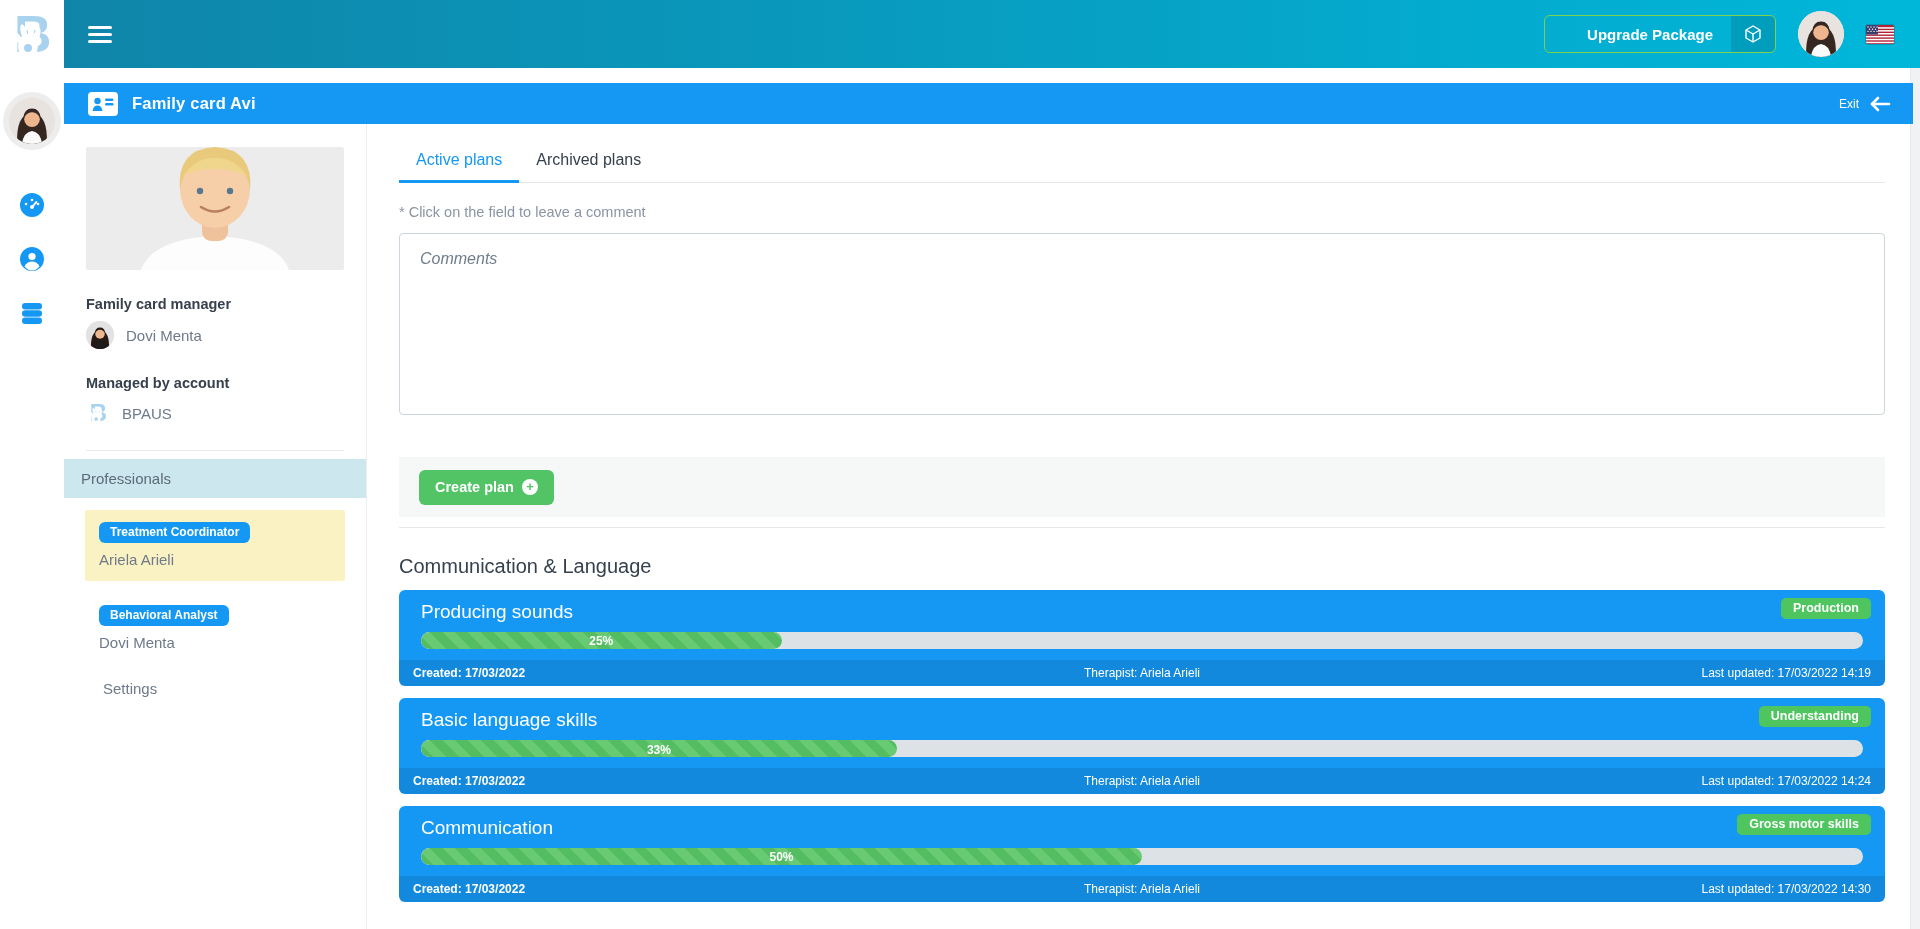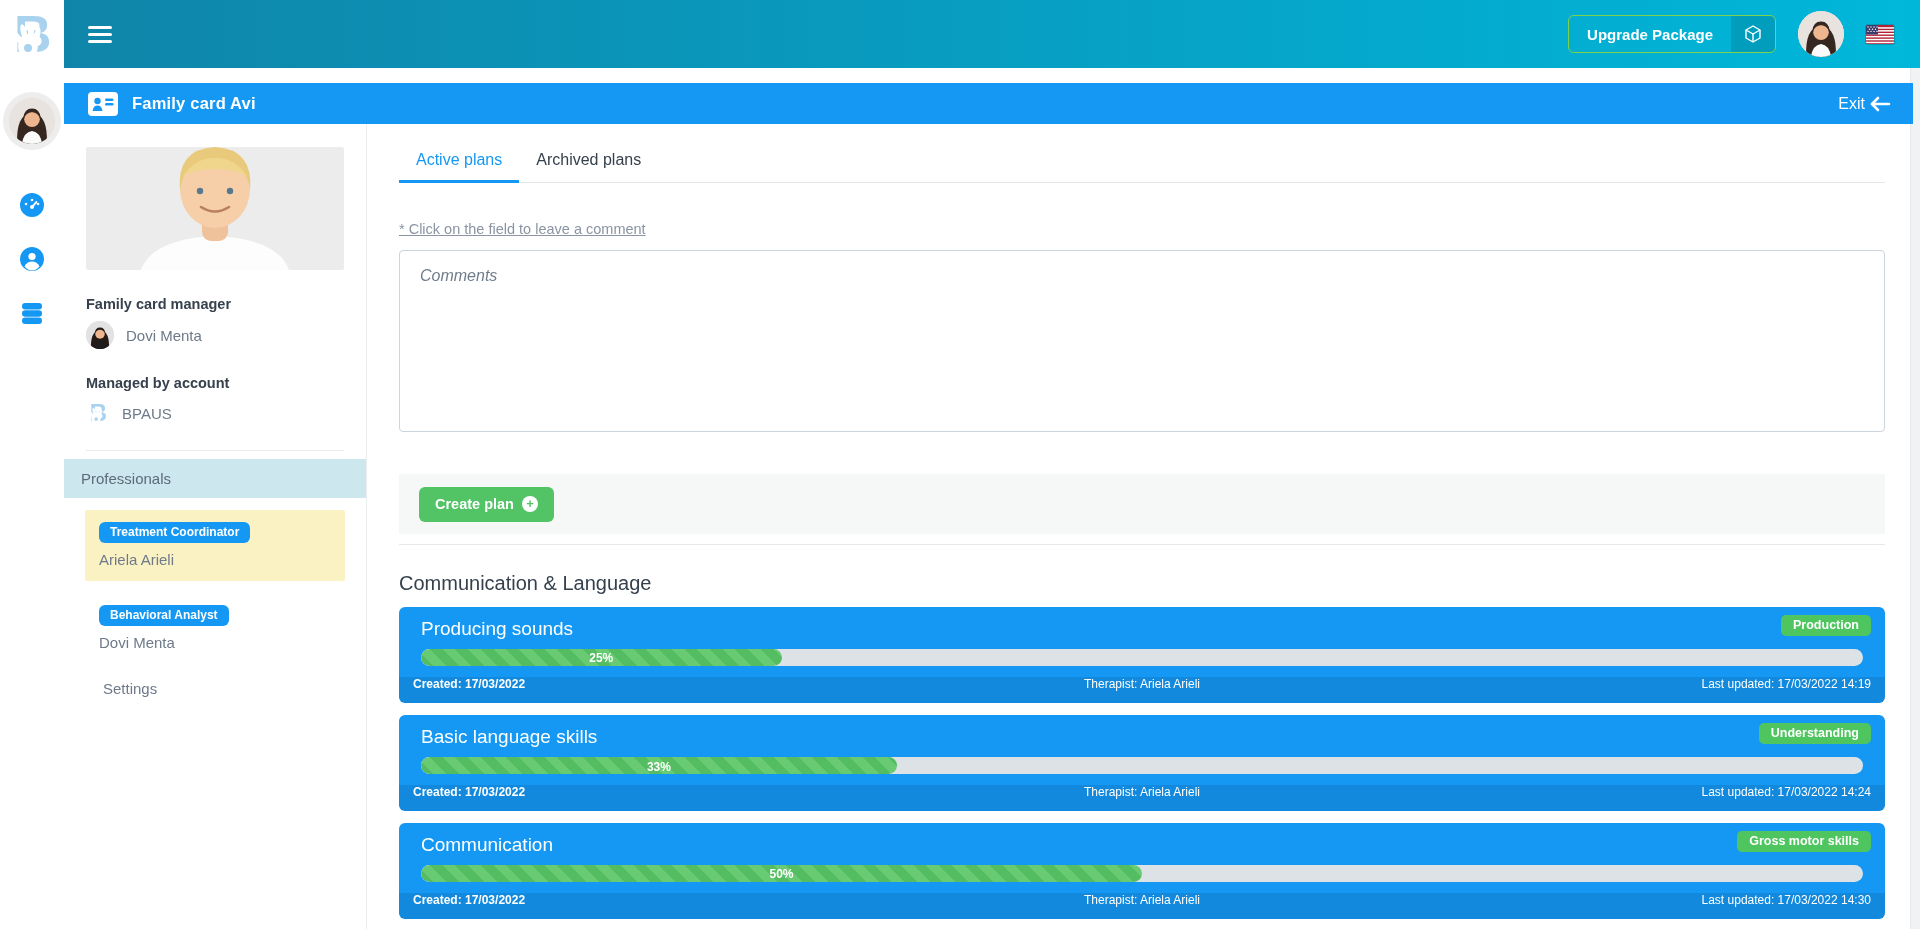--- a/index.html
+++ b/index.html
@@ -19,21 +19,21 @@
   html,body{width:1920px;height:929px;overflow:hidden;background:#fff;}
   .app{position:relative;width:1920px;height:929px;background:#fff;}
 
   
   .topbar{position:absolute;left:64px;top:0;right:0;height:68px;
     background:linear-gradient(90deg,var(--cyan-l),var(--cyan-r));
     display:flex;align-items:center;justify-content:space-between;padding:0 26px 0 24px;z-index:4;}
   .hamburger{width:24px;cursor:pointer;}
   .hamburger span{display:block;height:3px;background:#fff;border-radius:2px;margin:4px 0;}
   .topbar-right{display:flex;align-items:center;gap:22px;}
-  .upgrade-btn{display:flex;align-items:stretch;border:1px solid #7ed24c;border-radius:6px;overflow:hidden;cursor:pointer;height:38px;}
+  .upgrade-btn{display:flex;align-items:stretch;border:1px solid #7ed24c;border-radius:6px;overflow:hidden;cursor:pointer;height:38px;padding-left:24px;}
   .upgrade-btn .label{color:#fff;font-size:15px;font-weight:bold;padding:0 18px;display:flex;align-items:center;}
   .upgrade-btn .icon-seg{background:rgba(0,60,80,.18);width:44px;display:flex;align-items:center;justify-content:center;}
   .avatar-circle{width:46px;height:46px;border-radius:50%;overflow:hidden;background:#e8e3df;cursor:pointer;flex:none;}
   .avatar-circle svg{width:100%;height:100%;display:block;}
   .flag{width:28px;height:19px;border-radius:2px;overflow:hidden;cursor:pointer;box-shadow:0 0 0 1px rgba(0,0,0,.15);}
 
   
   .rail{position:absolute;left:0;top:0;width:64px;height:100%;background:#fff;z-index:6;
     display:flex;flex-direction:column;align-items:center;}
   .rail-logo{width:52px;height:54px;margin-top:8px;position:relative;cursor:pointer;}
@@ -41,21 +41,21 @@
   .rail-avatar{width:46px;height:46px;border-radius:50%;overflow:hidden;background:#e8e3df;cursor:pointer;}
   .rail-avatar svg{width:100%;height:100%;display:block;}
   .rail-icons{margin-top:42px;display:flex;flex-direction:column;gap:28px;align-items:center;}
   .rail-icons .ric{width:26px;height:26px;cursor:pointer;}
 
   
   .page-header{position:absolute;left:64px;top:83px;right:7px;height:41px;background:var(--blue);
     display:flex;align-items:center;justify-content:space-between;padding:0 22px 0 24px;z-index:3;}
   .ph-left{display:flex;align-items:center;gap:14px;}
   .ph-title{color:#fff;font-size:16.5px;font-weight:bold;letter-spacing:.2px;}
-  .ph-exit{display:flex;align-items:center;gap:4px;color:#fff;font-size:16px;cursor:pointer;}
+  .ph-exit{display:flex;align-items:center;gap:10px;color:#fff;font-size:12px;cursor:pointer;}
 
   
   .left-panel{position:absolute;left:64px;top:124px;width:303px;bottom:0;background:#fff;border-right:1px solid #ebedef;overflow:hidden;}
   .child-photo{margin:23px 22px 0;width:258px;height:123px;border-radius:2px;overflow:hidden;}
   .panel-pad{padding:0 22px;}
   .mini-label{margin-top:26px;font-size:14.5px;font-weight:bold;color:var(--text-dark);}
   .mini-row{margin-top:9px;display:flex;align-items:center;gap:12px;}
   .mini-avatar{width:28px;height:28px;border-radius:50%;overflow:hidden;background:#eceae8;flex:none;}
   .mini-avatar svg{width:100%;height:100%;display:block;}
   .mini-name{font-size:15px;color:var(--text-gray);}
@@ -71,41 +71,41 @@
   .role-badge{display:inline-block;background:var(--blue);color:#fff;font-size:12px;font-weight:bold;padding:3px 11px 4px;border-radius:6px;}
   .prof-name{margin-top:8px;font-size:15px;color:var(--text-gray);}
   .settings-item{padding:16px 0 16px 39px;font-size:15px;color:var(--text-gray);cursor:pointer;}
 
   
   .main{position:absolute;left:367px;top:124px;right:15px;bottom:0;padding:0 20px 16px 32px;overflow:hidden;background:#fff;}
   .tabs{margin-top:17px;display:flex;border-bottom:1px solid var(--border);}
   .tab{position:relative;padding:10px 17px 13px;font-size:16px;color:var(--text-dark);cursor:pointer;}
   .tab.active{color:var(--blue);}
   .tab.active::after{content:"";position:absolute;left:0;right:0;bottom:-1px;height:3px;background:var(--blue);}
-  .hint{margin-top:38px;font-size:14.5px;color:var(--text-light);text-decoration:underline;}
+  .hint{margin-top:21px;font-size:14.5px;color:var(--text-light);}
   .comments-box{margin-top:13px;width:100%;height:182px;border:1px solid #ccd4dd;border-radius:4px;resize:none;
     padding:16px 20px;font-size:16px;color:var(--text-dark);outline:none;}
   .comments-box::placeholder{font-style:italic;color:#6f7d8c;}
   .band{margin-top:38px;height:60px;background:#f6f7f7;display:flex;align-items:center;padding-left:20px;}
   .create-btn{background:var(--green);border:none;color:#fff;font-size:14.5px;font-weight:bold;border-radius:6px;
     padding:9px 16px 10px;cursor:pointer;display:flex;align-items:center;gap:8px;}
   .create-btn .plus{width:16px;height:16px;border-radius:50%;background:#fff;color:var(--green);font-size:13px;font-weight:bold;
     display:flex;align-items:center;justify-content:center;line-height:1;}
   .main-divider{margin-top:10px;border-top:1px solid #e6e8ea;}
   .section-title{margin-top:27px;font-size:20px;color:var(--text-dark);}
   .plan-card{position:relative;margin-top:12px;height:96px;background:var(--blue);border-radius:6px;color:#fff;
     padding:11px 22px 0;cursor:pointer;}
   .plan-title{font-size:19px;}
   .category-badge{position:absolute;top:8px;right:14px;background:var(--badge-green);border-radius:5px;
     padding:3px 12px 4px;font-size:12.5px;font-weight:bold;color:#fff;}
   .progress{margin-top:9px;height:17px;border-radius:9px;background:#dde2e7;overflow:hidden;}
   .progress-fill{height:100%;border-radius:9px;display:flex;align-items:center;justify-content:center;
     background:repeating-linear-gradient(45deg,#54bc61 0 9px,#68cb74 9px 18px);font-size:12px;font-weight:bold;color:#fff;}
   .plan-footer{position:absolute;left:0;right:0;bottom:0;height:26px;background:rgba(0,30,60,.12);
-    border-radius:0 0 6px 6px;display:flex;align-items:flex-start;padding:0 14px;font-size:12px;font-weight:bold;}
+    border-radius:0 0 6px 6px;display:flex;align-items:center;padding:0 14px;font-size:12px;font-weight:bold;}
   .plan-footer .f-left{flex:1;text-align:left;font-weight:bold;}
   .plan-footer .f-mid{flex:1;text-align:center;font-weight:normal;}
   .plan-footer .f-right{flex:1;text-align:right;font-weight:normal;}
   .section-gap{margin-top:36px;}
 
   .scroll-strip{position:absolute;right:0;top:68px;width:10px;bottom:0;background:#f1f2f3;border-left:1px solid #e7e8e9;cursor:pointer;}
   .hidden-defs{position:absolute;width:0;height:0;overflow:hidden;}
 </style>
 </head>
 <body>

